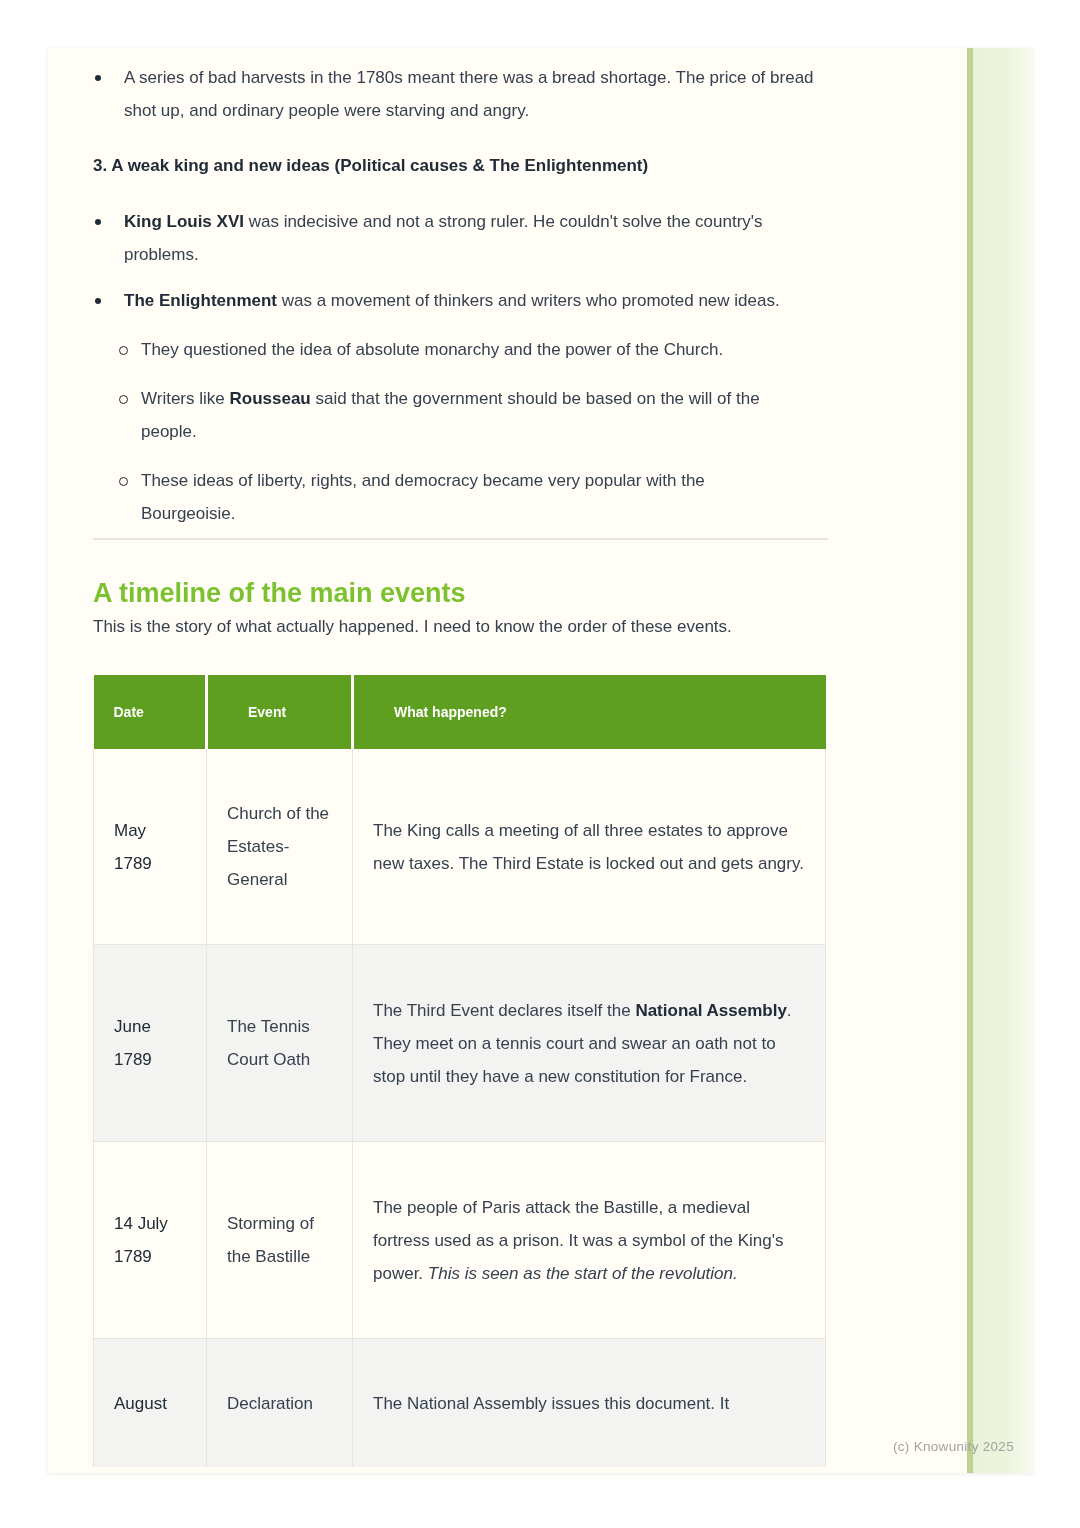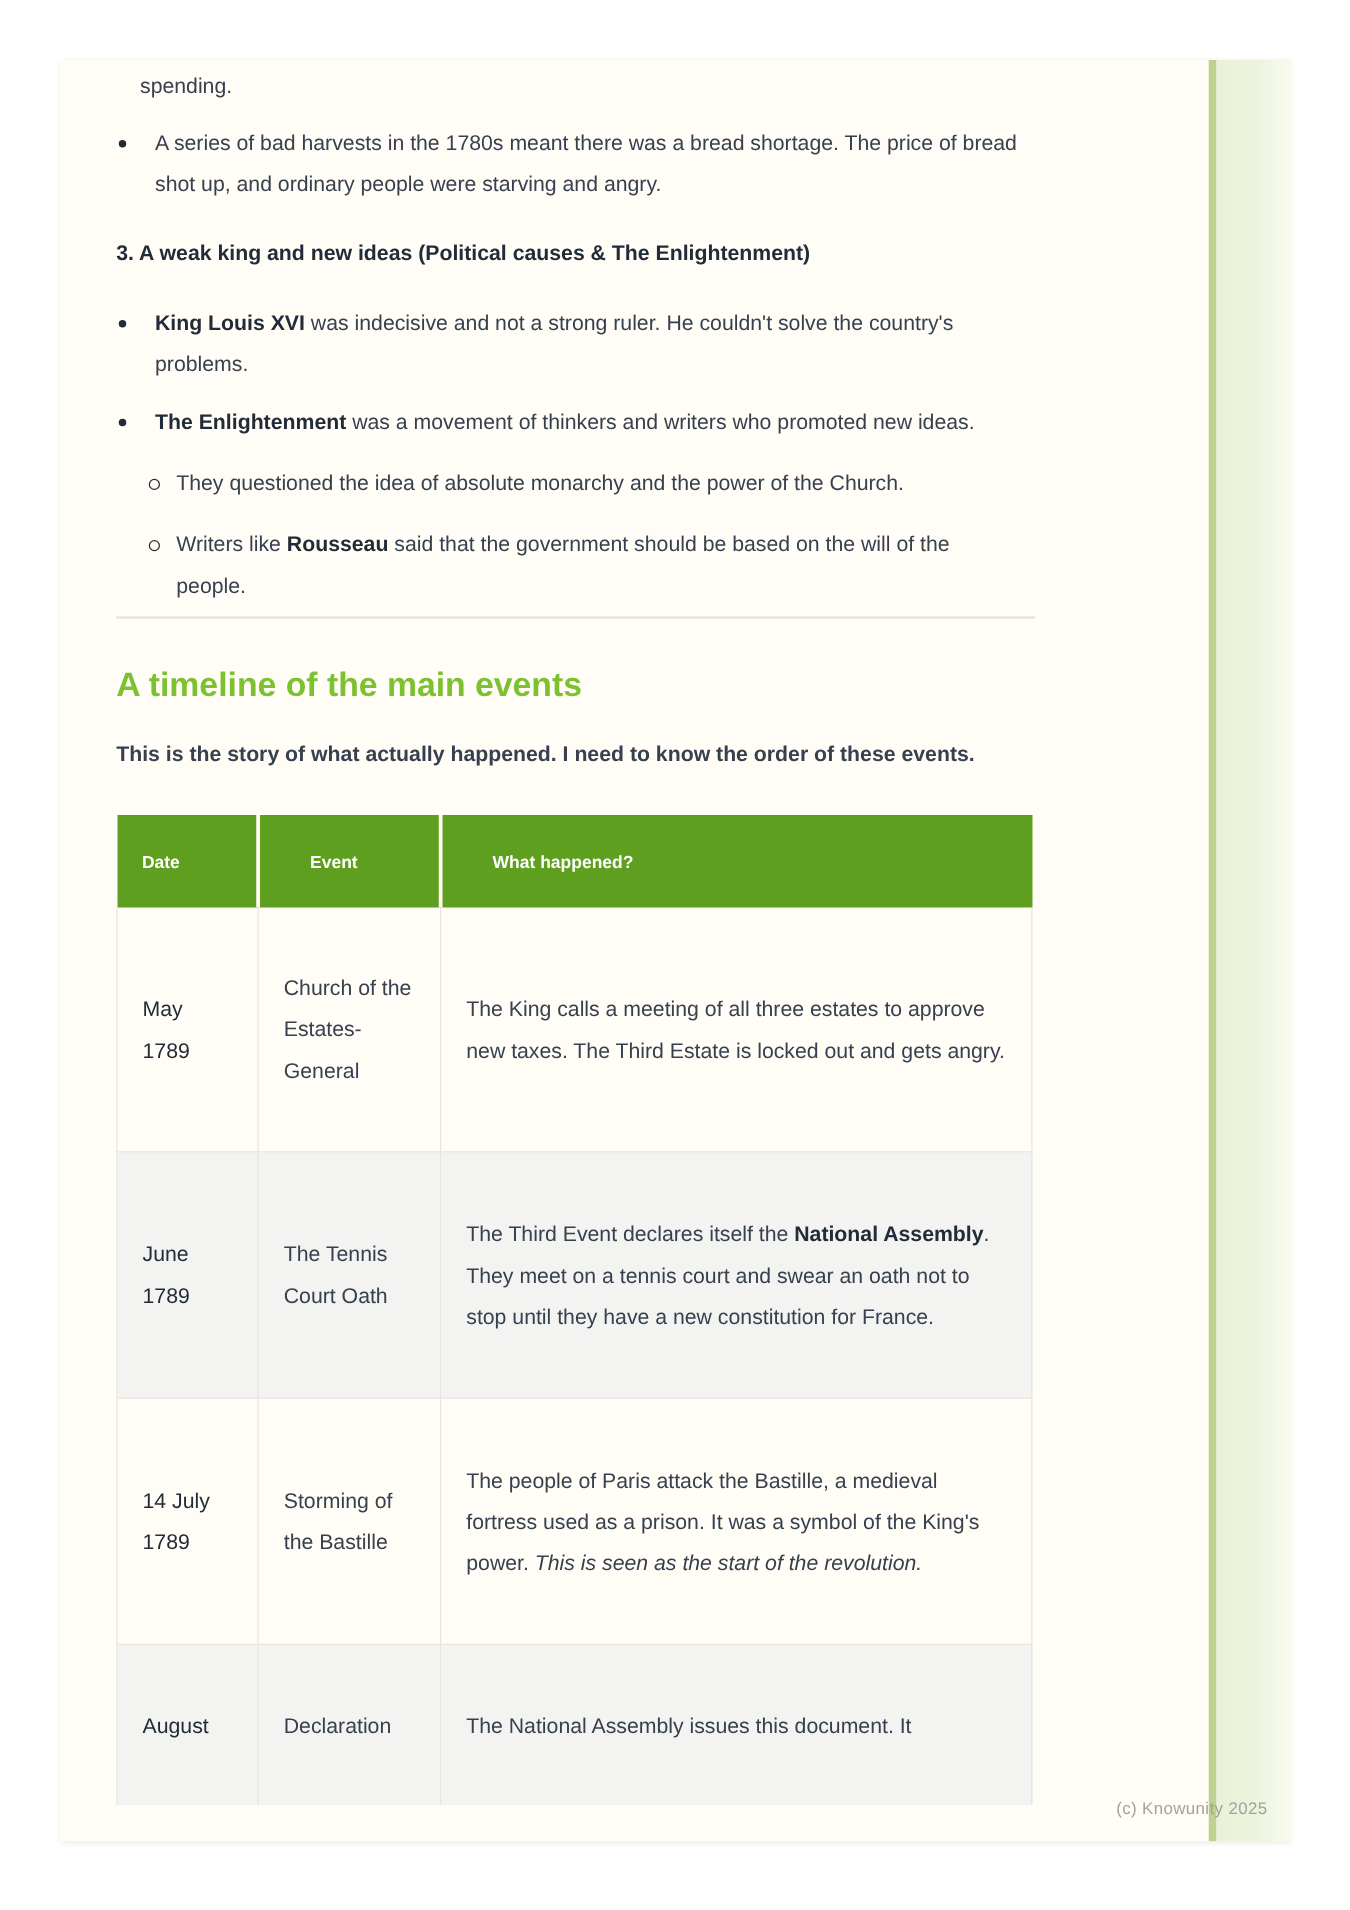--- a/index.html
+++ b/index.html
@@ -39,21 +39,21 @@
   .dot{flex:0 0 auto;width:6px;height:6px;border-radius:50%;background:var(--text-strong);margin:14px 0 0 2px;}
   .l1 .txt{margin-left:23px;width:712px;}
   .sub{margin-top:16px;}
   .sub:first-child{margin-top:8px;}
   .ring{flex:0 0 auto;width:9px;height:9px;border:1.5px solid var(--text-strong);border-radius:50%;box-sizing:border-box;margin:13px 0 0 26px;}
   .sub .txt{margin-left:13px;width:645px;}
   .subheading{font-weight:bold;font-size:17px;line-height:33px;color:var(--text-strong);margin-top:22px;}
   .main-list .li:first-child{margin-top:23px;}
   .divider{height:2px;background:#e7e5e0;margin-top:8px;width:735px;}
   .section-title{color:var(--title-green);font-size:27px;line-height:34px;font-weight:bold;margin-top:36px;}
-  .section-intro{margin-top:22px;width:700px;font-weight:bold;}
+  .section-intro{width:700px;}
   .table-wrap{margin-top:32px;width:732px;}
   table{border-collapse:collapse;width:732px;table-layout:fixed;}
   col.c1{width:113px;} col.c2{width:146px;} col.c3{width:473px;}
   th{
     background:var(--accent-green);color:#ffffff;font-size:14px;font-weight:bold;
     text-align:left;padding:0 20px;height:74px;
   }
   th + th{border-left:3px solid var(--sheet-bg);padding-left:40px;}
   td{
     padding:14px 20px;vertical-align:middle;font-size:17px;line-height:33px;
@@ -74,21 +74,20 @@
     font-size:13.5px;line-height:18px;color:var(--muted);letter-spacing:.3px;
   }
 </style>
 </head>
 <body>
 
 <div class="sheet">
   <div class="stripe"></div>
 
   <div class="content">
-    <p class="lead">spending.</p>
 
     <div class="top-list" id="bullets-top">
         <div class="li l1">
           <span class="dot"></span>
           <div class="txt"><span>A series of bad harvests in the 1780s meant there was a bread shortage. The price of bread shot up, and ordinary people were starving and angry.</span></div>
         </div>
       </div>
 
     <h3 class="subheading">3. A weak king and new ideas (Political causes &amp; The Enlightenment)</h3>
 
@@ -101,20 +100,24 @@
           <span class="dot"></span>
           <div class="txt"><span class="b">The Enlightenment</span><span> was a movement of thinkers and writers who promoted new ideas.</span></div>
         </div>
         <div class="li sub">
           <span class="ring"></span>
           <div class="txt"><span>They questioned the idea of absolute monarchy and the power of the Church.</span></div>
         </div>
         <div class="li sub">
           <span class="ring"></span>
           <div class="txt"><span>Writers like </span><span class="b">Rousseau</span><span> said that the government should be based on the will of the people.</span></div>
+        </div>
+        <div class="li sub">
+          <span class="ring"></span>
+          <div class="txt"><span>These ideas of liberty, rights, and democracy became very popular with the Bourgeoisie.</span></div>
         </div>
       </div>
 
     <div class="divider"></div>
 
     <h2 class="section-title">A timeline of the main events</h2>
 
     <p class="section-intro">This is the story of what actually happened. I need to know the order of these events.</p>
 
     <div class="table-wrap">

